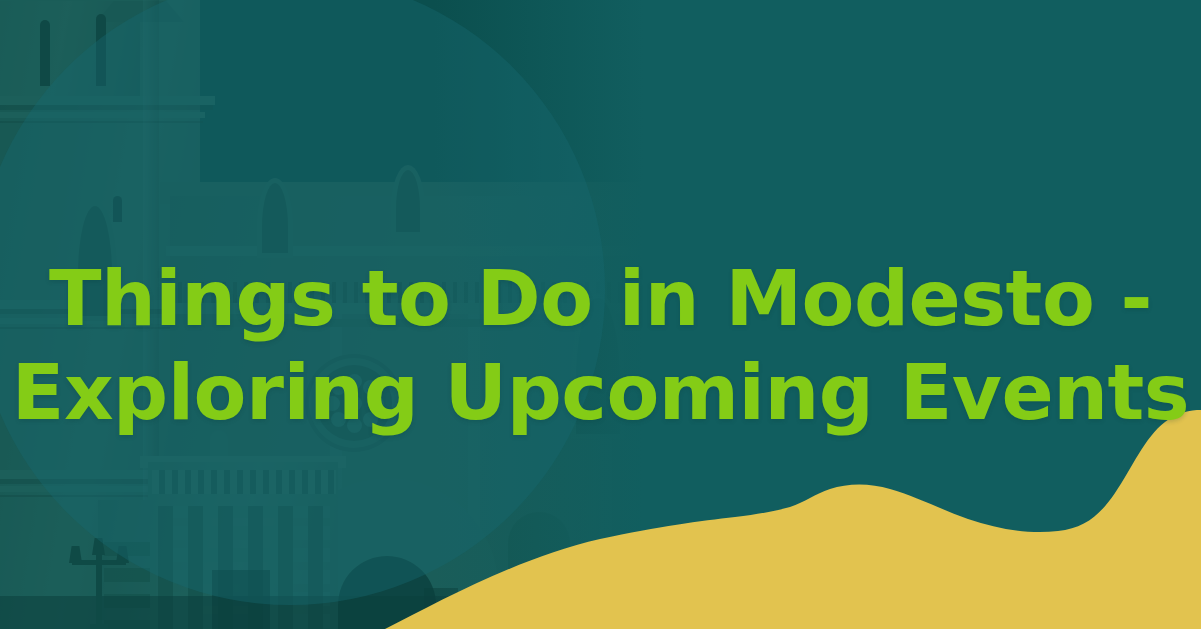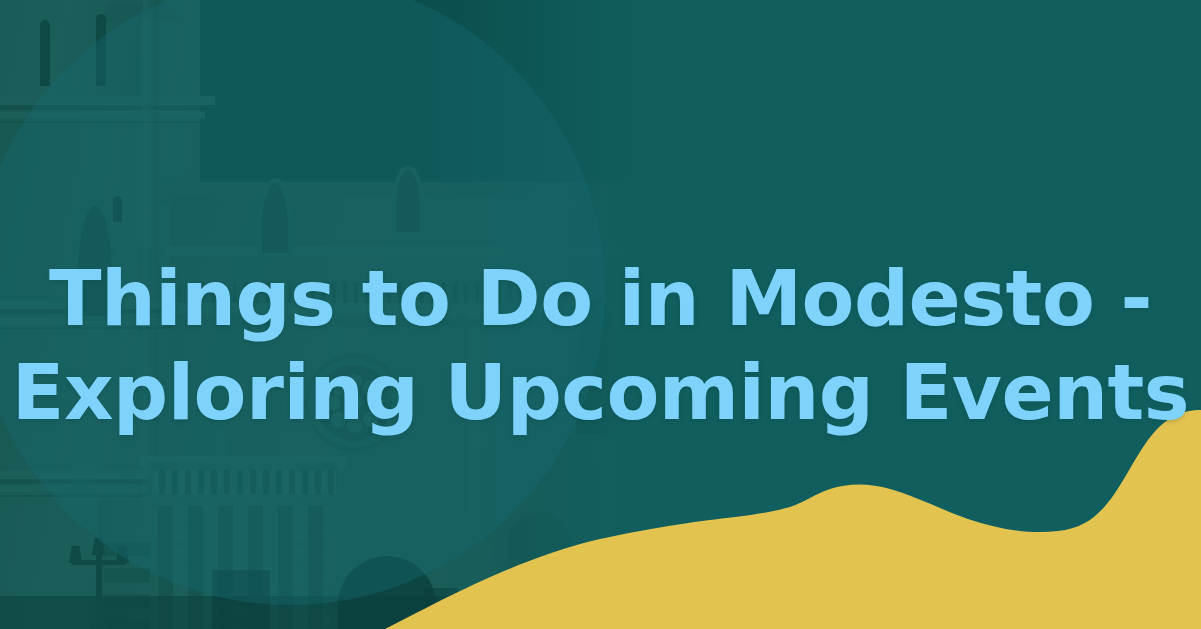--- a/index.html
+++ b/index.html
@@ -448,16 +448,16 @@
              C 805,113 815,105 830,100
              C 848,94 870,94 890,100
              C 915,107 940,120 968,130
              C 1000,141 1030,145 1058,142
              C 1085,139 1100,126 1115,104
              C 1132,79 1145,48 1165,33
              C 1178,23 1190,21 1201,21
              L 1201,240 Z" fill="#E2C34F"></path>
   </svg>
 
-  <h1 id="headline" style="color: #7dd3fc;">Things to Do in Modesto -
+  <h1 id="headline" style="color: #84cc16;">Things to Do in Modesto -
 Exploring Upcoming Events</h1>
 
 </div>
 
 </body></html>

